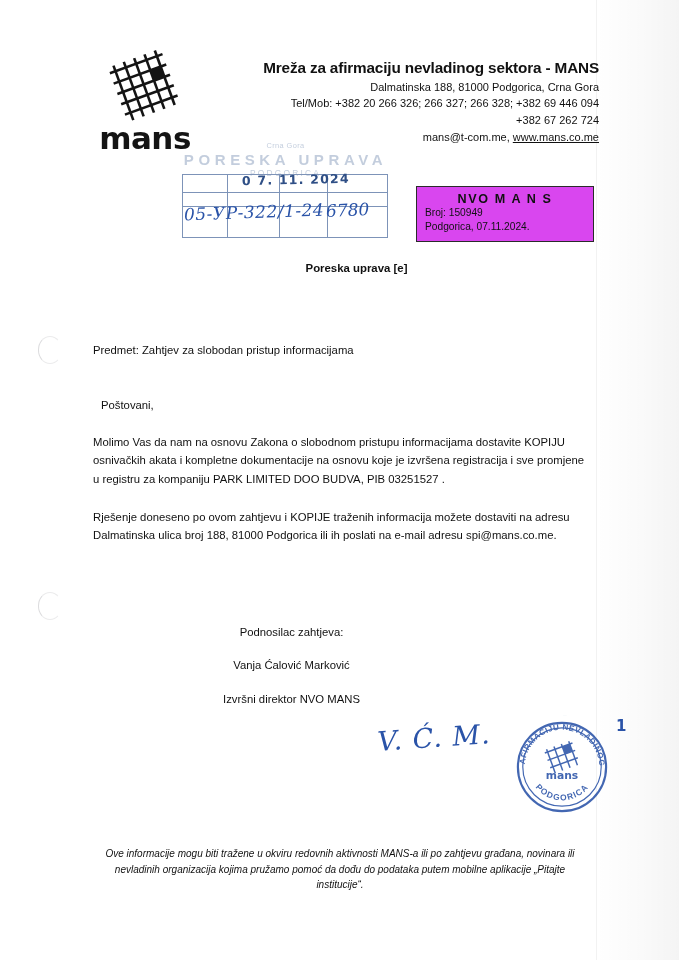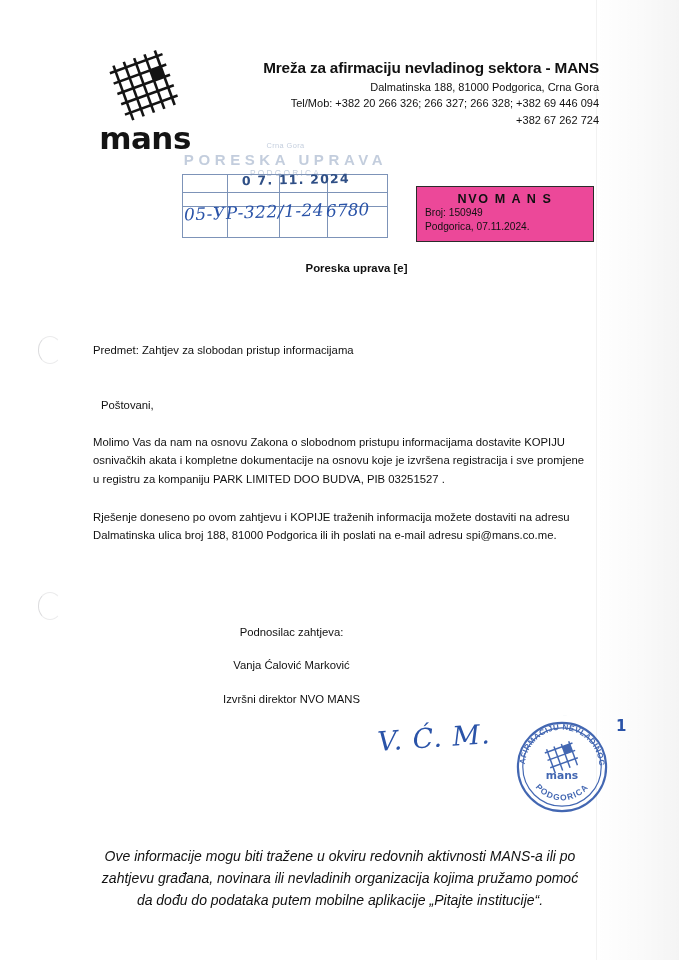--- a/index.html
+++ b/index.html
@@ -69,21 +69,21 @@
     position:absolute;left:6px;top:60px;font-size:17px;letter-spacing:.5px;
     transform:rotate(-2deg);
   }
   .hand-num{
     position:absolute;left:148px;top:58px;font-size:17px;transform:rotate(-3deg);
   }
 
   
   .nvo-box{
     position:absolute;left:416px;top:186px;width:176px;height:54px;
-    border:1px solid #2b2b2b;background:#ec4899;
+    border:1px solid #2b2b2b;background:#d946ef;
   }
   .nvo-title{
     text-align:center;font-size:12.6px;font-weight:bold;letter-spacing:1.6px;
     margin-top:5px;color:#111;
   }
   .nvo-line{font-size:10.2px;color:#111;margin-left:8px;line-height:1.42;}
 
   
   .addressee{
     position:absolute;left:0;top:262px;width:679px;text-align:center;
@@ -116,21 +116,21 @@
     position:absolute;left:616px;top:717px;color:#2a53a8;
     font-family:"DejaVu Sans",sans-serif;font-size:15px;font-weight:bold;
   }
 
   
   .seal{position:absolute;left:513px;top:718px;width:98px;height:98px;opacity:.88;}
 
   
   .footer{
     position:absolute;left:96px;top:846px;width:488px;text-align:center;
-    font-style:italic;font-size:14px;line-height:1.56;color:#111;
+    font-style:italic;font-size:10px;line-height:1.56;color:#111;
   }
 </style>
 </head>
 <body>
 
 <div class="page">
 
   <div class="scan-shade-right"></div>
   <div class="scan-fold"></div>
   <div class="punch p1"></div>
@@ -155,20 +155,24 @@
         </g>
       </svg>
       <div class="logo-word">mans</div>
     </div>
 
     <div class="lh-text">
       <div class="lh-title">Mreža za afirmaciju nevladinog sektora - MANS</div>
       <div class="lh-line">Dalmatinska 188, 81000 Podgorica, Crna Gora</div>
       <div class="lh-line">Tel/Mob: +382 20 266 326; 266 327; 266 328; +382 69 446 094</div>
       <div class="lh-line">+382 67 262 724</div>
+      <div class="lh-line">
+        <span>mans@t-com.me,</span>
+        <span class="lh-link">www.mans.co.me</span>
+      </div>
     </div>
   </div>
 
   <div class="in-stamp">
     <div class="faded">
       <div class="f-small">Crna Gora</div>
       <div class="f-big">PORESKA UPRAVA</div>
       <div class="f-mid">PODGORICA</div>
     </div>
 

